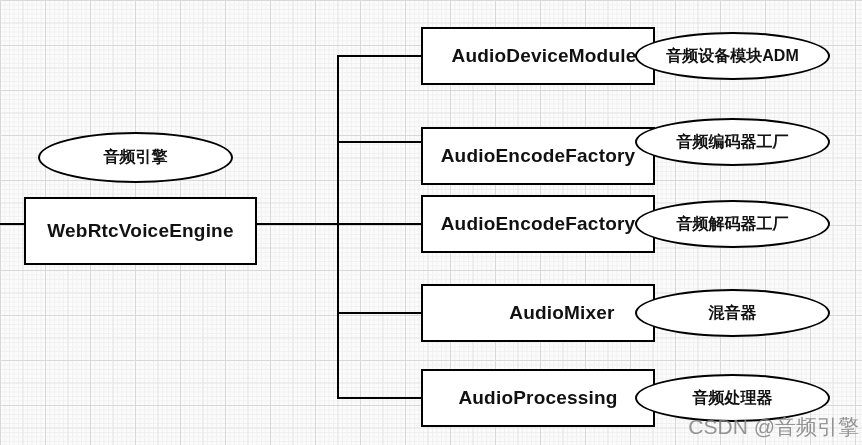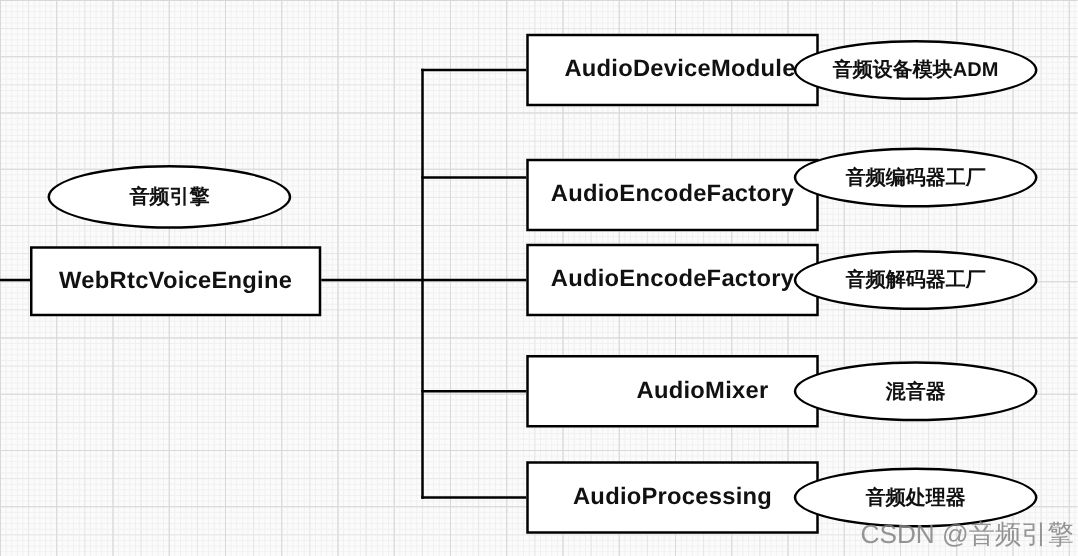--- a/index.html
+++ b/index.html
@@ -45,21 +45,21 @@
     justify-content: center;
     font-size: 19px;
     font-weight: 700;
     color: #111;
     letter-spacing: 0.2px;
   }
   .root-box {
     left: 24px;
     top: 197px;
     width: 233px;
-    height: 56px;
+    height: 68px;
   }
   .child-box {
     left: 421px;
     width: 234px;
     height: 58px;
   }
   .ellipse {
     position: absolute;
     box-sizing: border-box;
     background: #fff;

